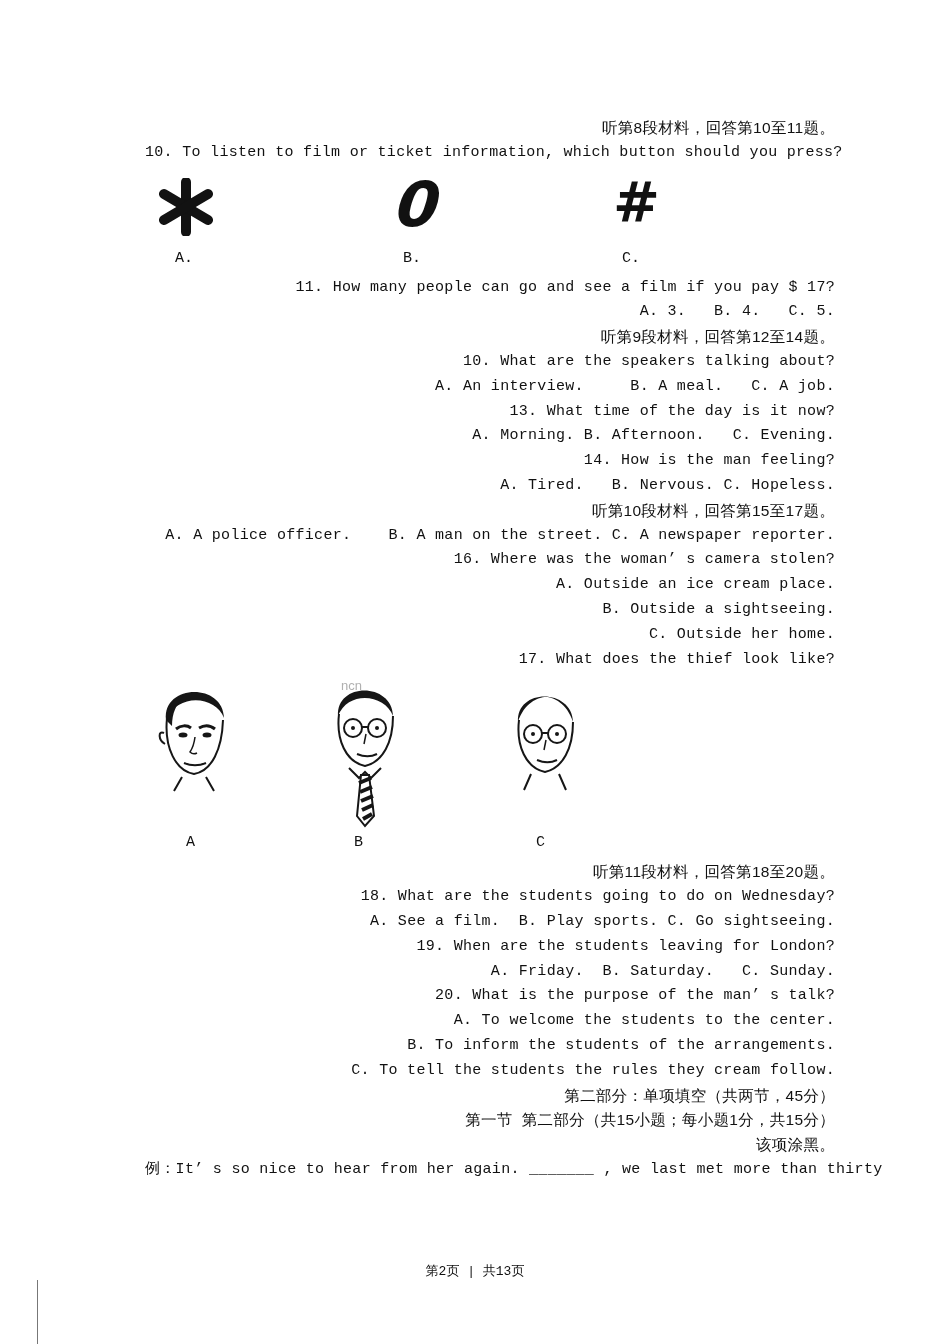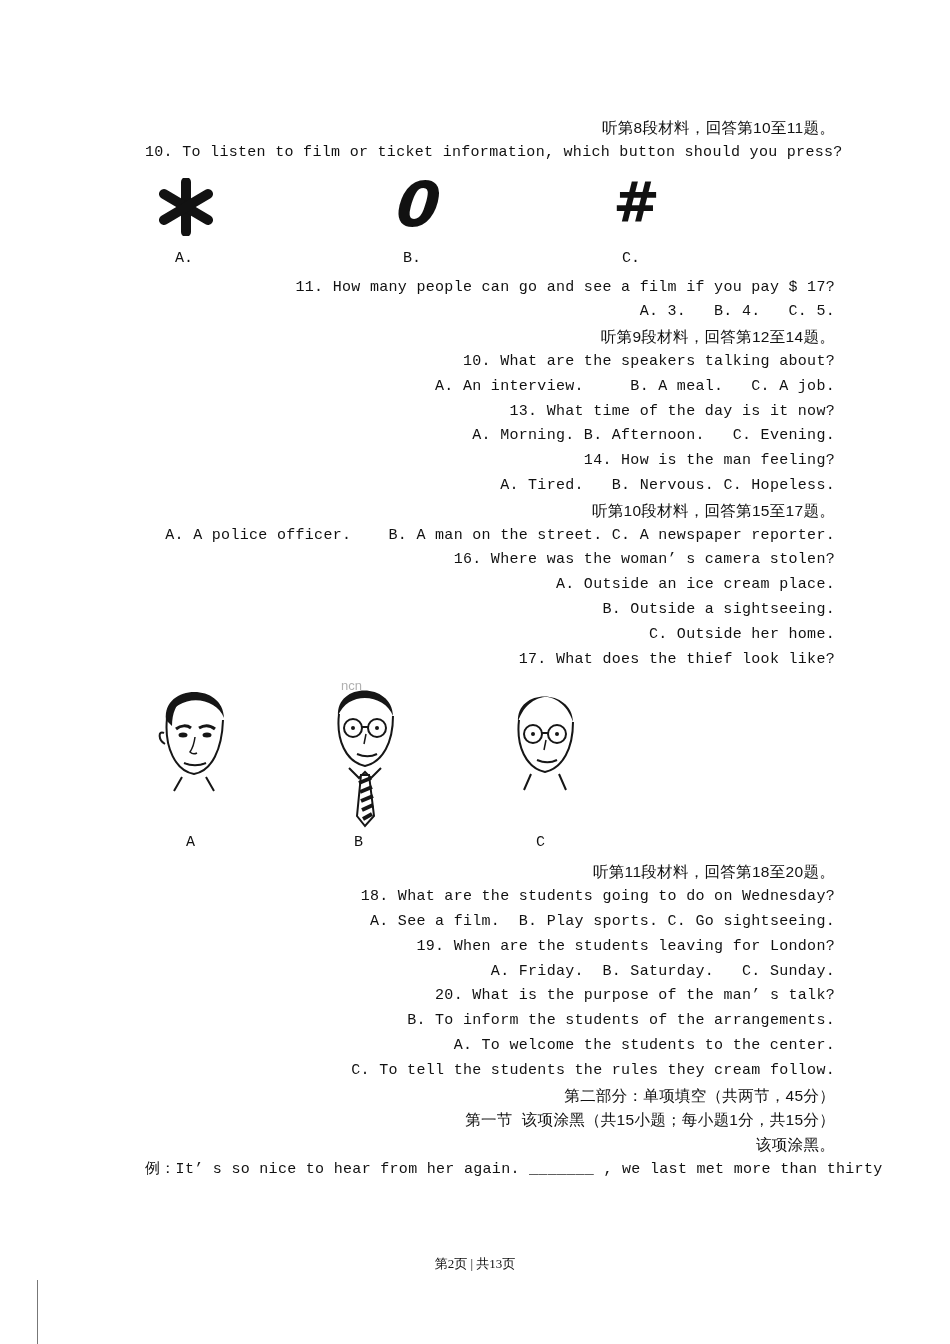--- a/index.html
+++ b/index.html
@@ -47,23 +47,23 @@
   .facelabels span { position:absolute; }
 
   .watermark {
     position:absolute; left:196px; top:2px;
     color:#b0b0b0; font-size:13px;
     font-family:"Liberation Sans",sans-serif;
   }
 
   .footer {
     position:absolute;
-    left:0; right:0; bottom:71px;
+    left:0; right:0; bottom:64px;
     text-align:center;
-    font-family:Liberation Serif, serif;
+    font-family:Liberation Mono, monospace;
     font-size:13px;
     color:#111;
   }
   .scan-line {
     position:absolute;
     left:37px; top:1280px;
     width:1px; height:64px;
     background:#777;
   }
 </style>
@@ -175,25 +175,25 @@
     <span style="left:209px">B</span>
     <span style="left:391px">C</span>
   </div>
 
   <div class="line cn">听第11段材料，回答第18至20题。</div>
   <div class="line">18. What are the students going to do on Wednesday?</div>
   <div class="line">A. See a film.  B. Play sports. C. Go sightseeing.</div>
   <div class="line">19. When are the students leaving for London?</div>
   <div class="line">A. Friday.  B. Saturday.   C. Sunday.</div>
   <div class="line">20. What is the purpose of the man’ s talk?</div>
+  <div class="line">A. To welcome the students to the center.</div>
   <div class="line">B. To inform the students of the arrangements.</div>
-  <div class="line">A. To welcome the students to the center.</div>
   <div class="line">C. To tell the students the rules they cream follow.</div>
 
   <div class="line cn">第二部分：单项填空（共两节，45分）</div>
-  <div class="line cn">第一节  该项涂黑（共15小题；每小题1分，共15分）</div>
+  <div class="line cn">第一节  第二部分（共15小题；每小题1分，共15分）</div>
   <div class="line cn">该项涂黑。</div>
   <div class="line">例：It’ s so nice to hear from her again. _______ , we last met more than thirty</div>
 
 </div>
 
 <div class="footer">第2页 | 共13页</div>
 <div class="scan-line"></div>
 
 </body></html>

